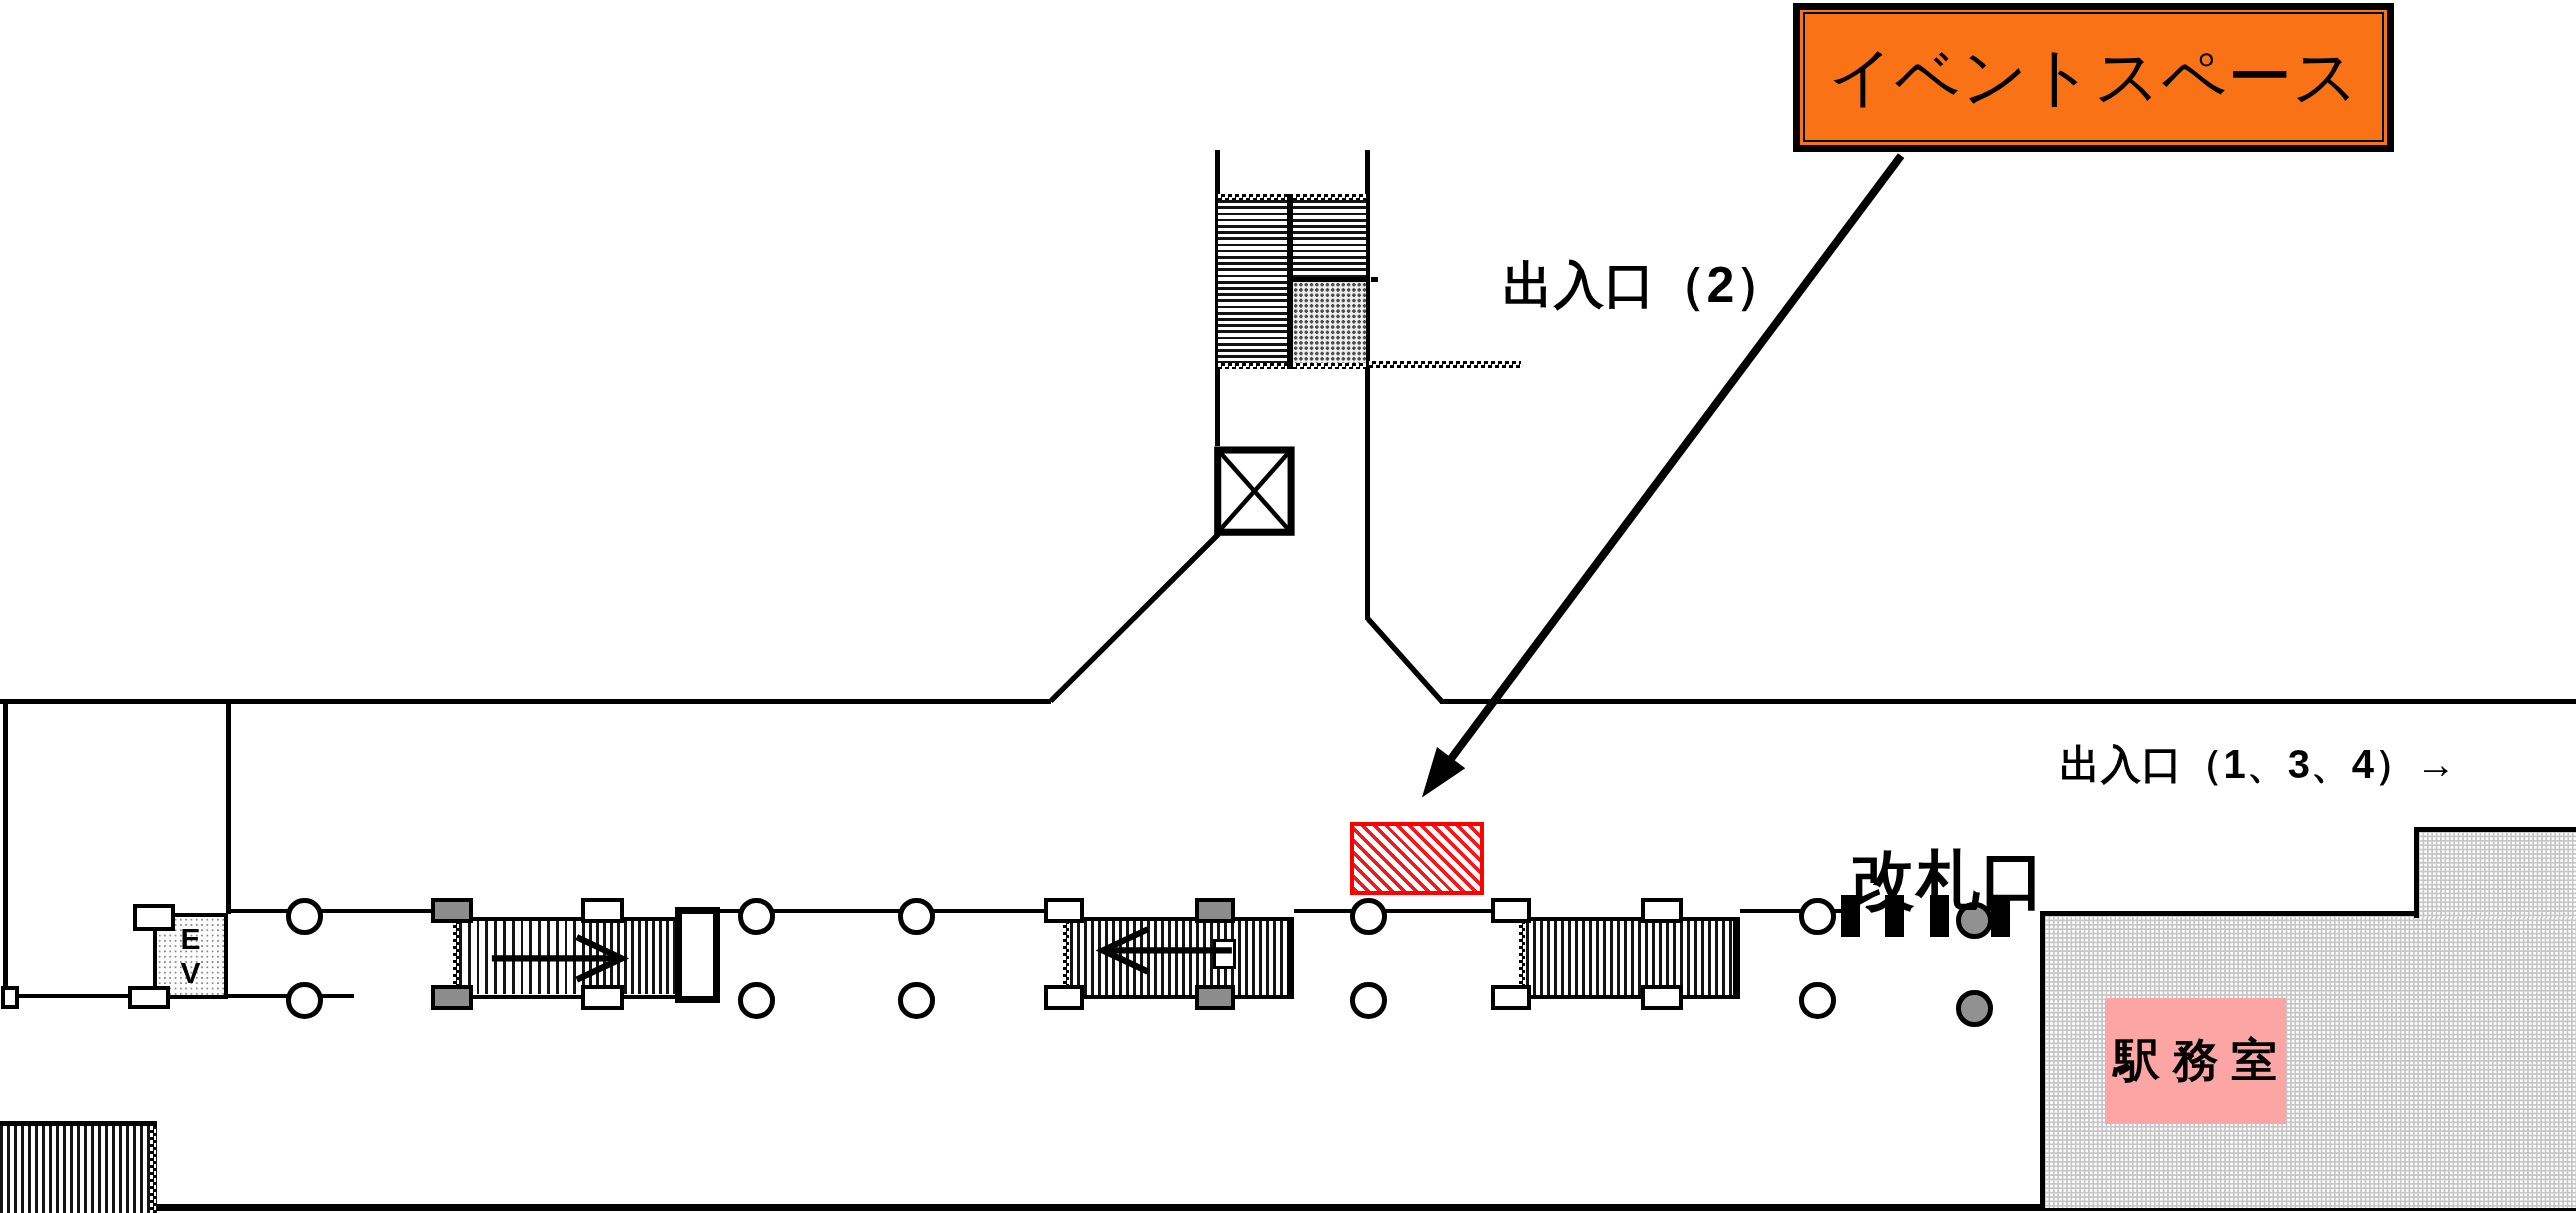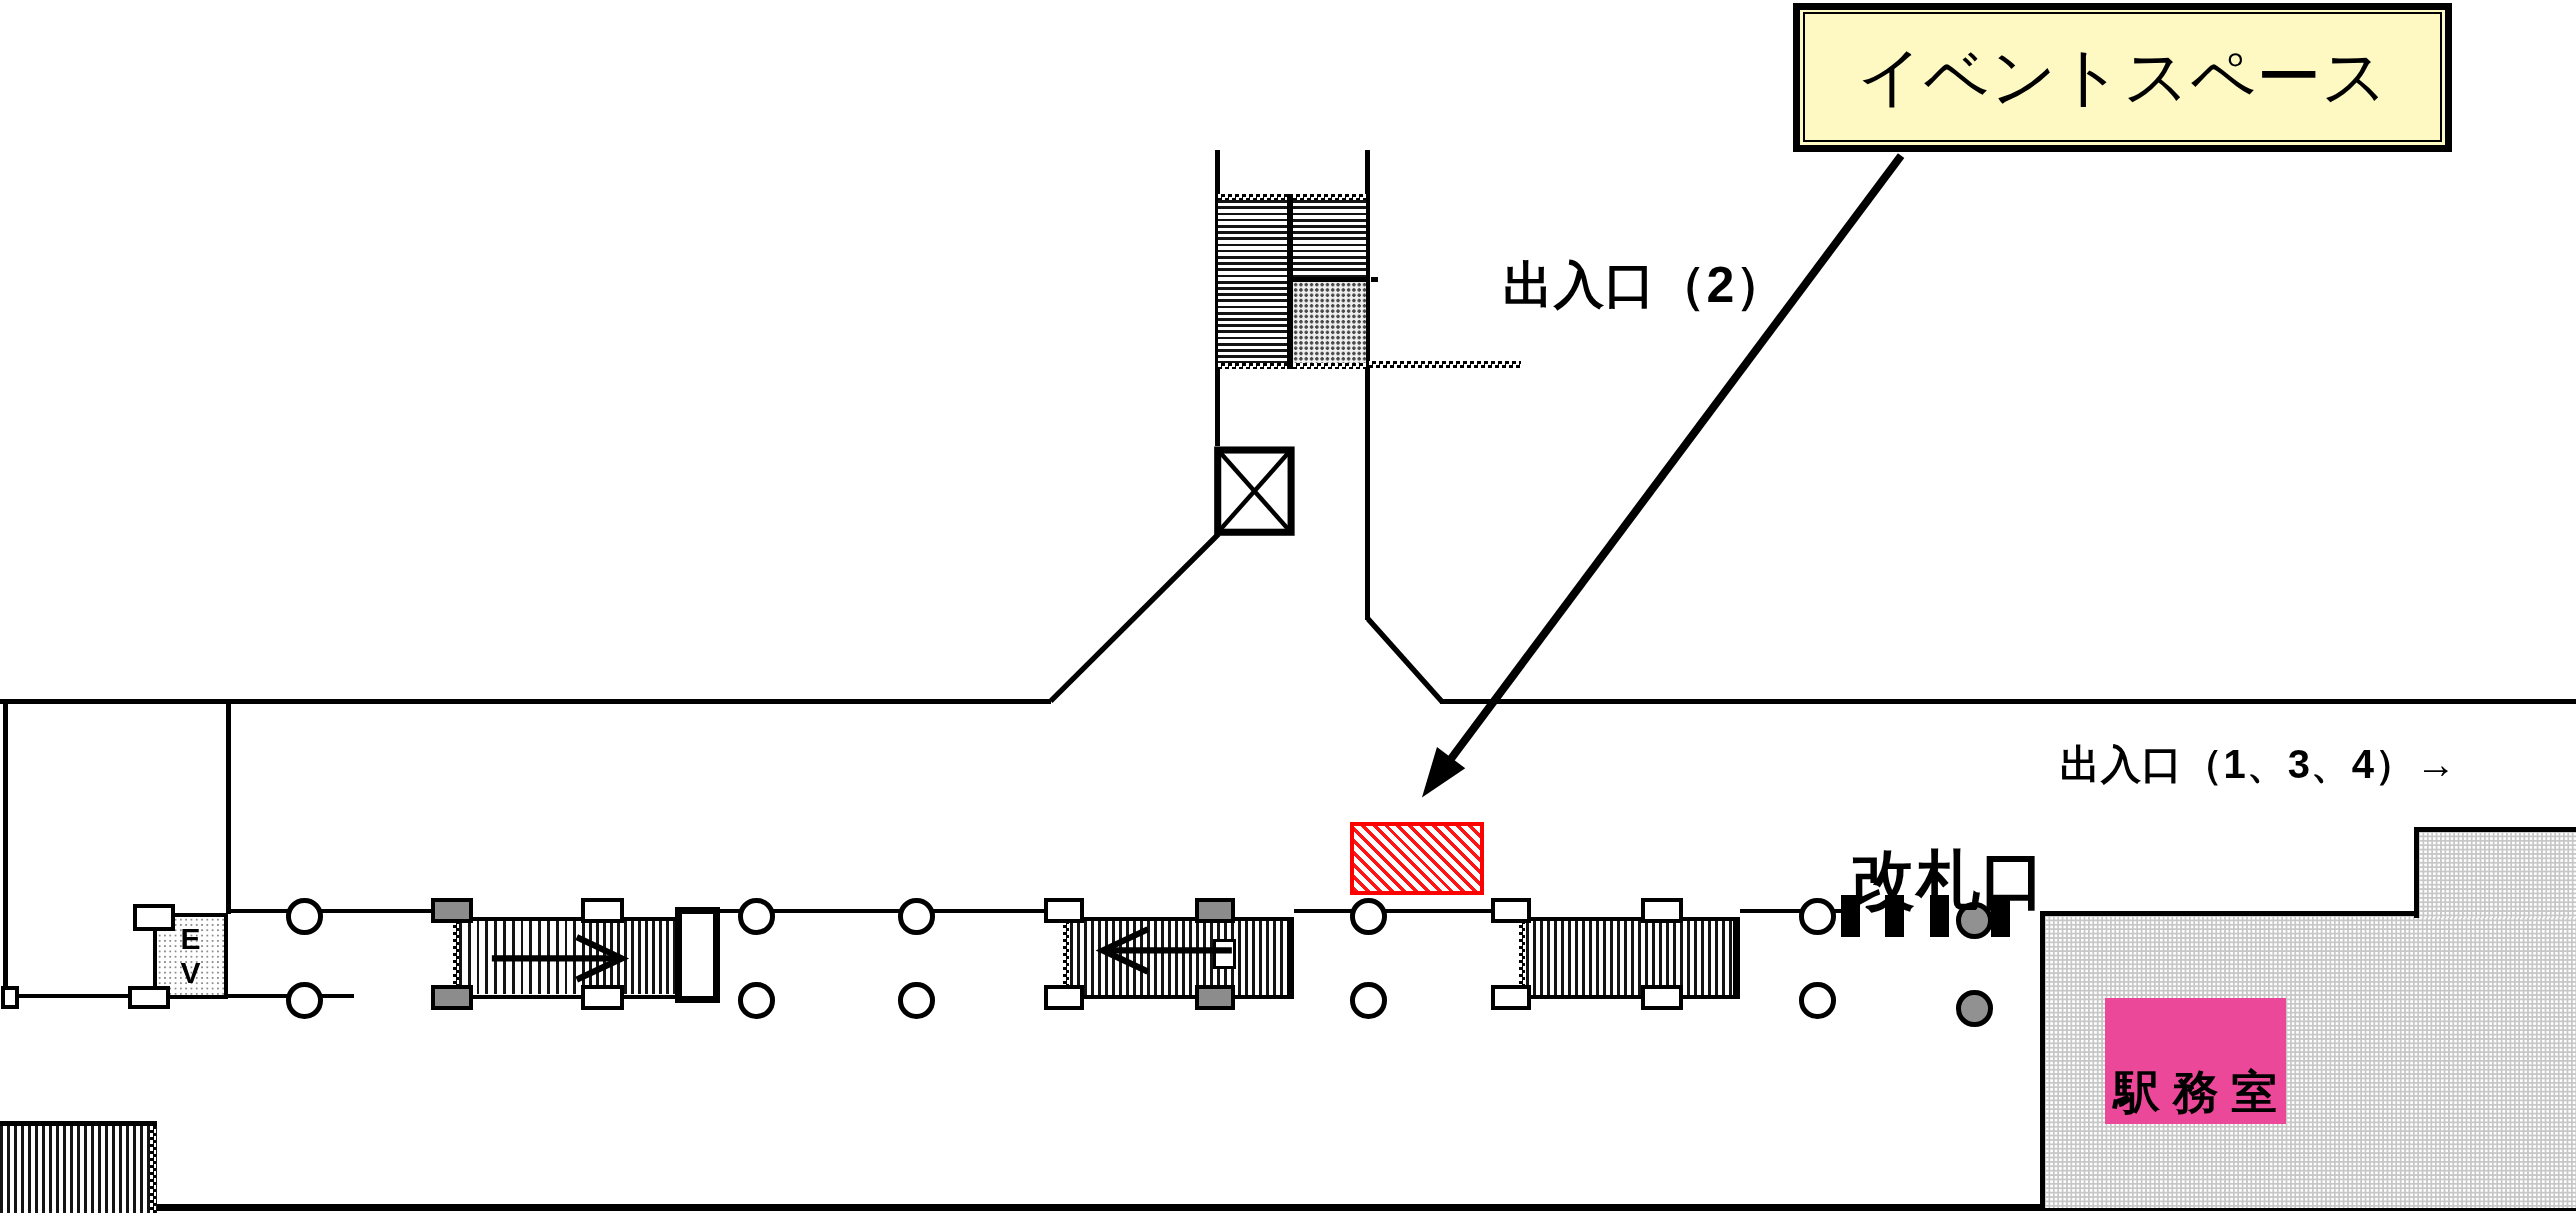--- a/index.html
+++ b/index.html
@@ -22,30 +22,30 @@
   
   .wrect{position:absolute;background:#fff;border:4.4px solid #000;box-sizing:border-box;}
   .grect{position:absolute;background:#8c8c8c;border:4.4px solid #000;box-sizing:border-box;}
   .pillar{position:absolute;width:26.5px;height:26.5px;border-radius:50%;background:#fff;border:5.3px solid #000;box-sizing:content-box;}
   .pillar.gray{background:#919191;}
   .gatebar{position:absolute;width:18.6px;height:42px;background:#000;}
   .stairbody{position:absolute;box-sizing:border-box;border-top:4.4px solid #000;border-bottom:4.4px solid #000;}
   
   .jlabel{position:absolute;font-weight:bold;white-space:nowrap;letter-spacing:0.9px;}
   
-  #callout-box{position:absolute;left:1793px;top:2.7px;width:659px;height:149px;background:#fef9c3;border:7px solid #000;box-sizing:border-box;}
+  #callout-box{position:absolute;left:1793px;top:2.7px;width:601px;height:149px;background:#f97316;border:7px solid #000;box-sizing:border-box;}
   #callout-inner{position:absolute;inset:2.7px;border:2.7px solid #000;display:flex;align-items:center;justify-content:center;}
   #callout-text{font-size:65px;font-weight:500;letter-spacing:0px;white-space:nowrap;}
   
   #ev-room{position:absolute;left:153px;top:913px;width:75px;height:86px;border:4.4px solid #000;box-sizing:border-box;
            display:flex;flex-direction:column;align-items:center;justify-content:center;line-height:34px;
            font-size:30px;font-weight:bold;}
   
-  #office-label{position:absolute;left:2105px;top:998px;width:181px;height:126px;background:#ec4899;
-                display:flex;align-items:flex-end;justify-content:center;font-size:46px;font-weight:bold;white-space:nowrap;}
+  #office-label{position:absolute;left:2105px;top:998px;width:181px;height:126px;background:#fca5a5;
+                display:flex;align-items:center;justify-content:center;font-size:46px;font-weight:bold;white-space:nowrap;}
   svg{position:absolute;left:0;top:0;pointer-events:none;}
 </style>
 </head>
 <body>
 
 <div id="plan">
 
   <div class="wall" style="left:1215px;top:150px;width:5.3px;height:296px;"></div>
   <div class="wall" style="left:1365px;top:150px;width:5.3px;height:470px;"></div>
   <div class="wall" style="left:1371px;top:277px;width:7px;height:5.3px;"></div>

